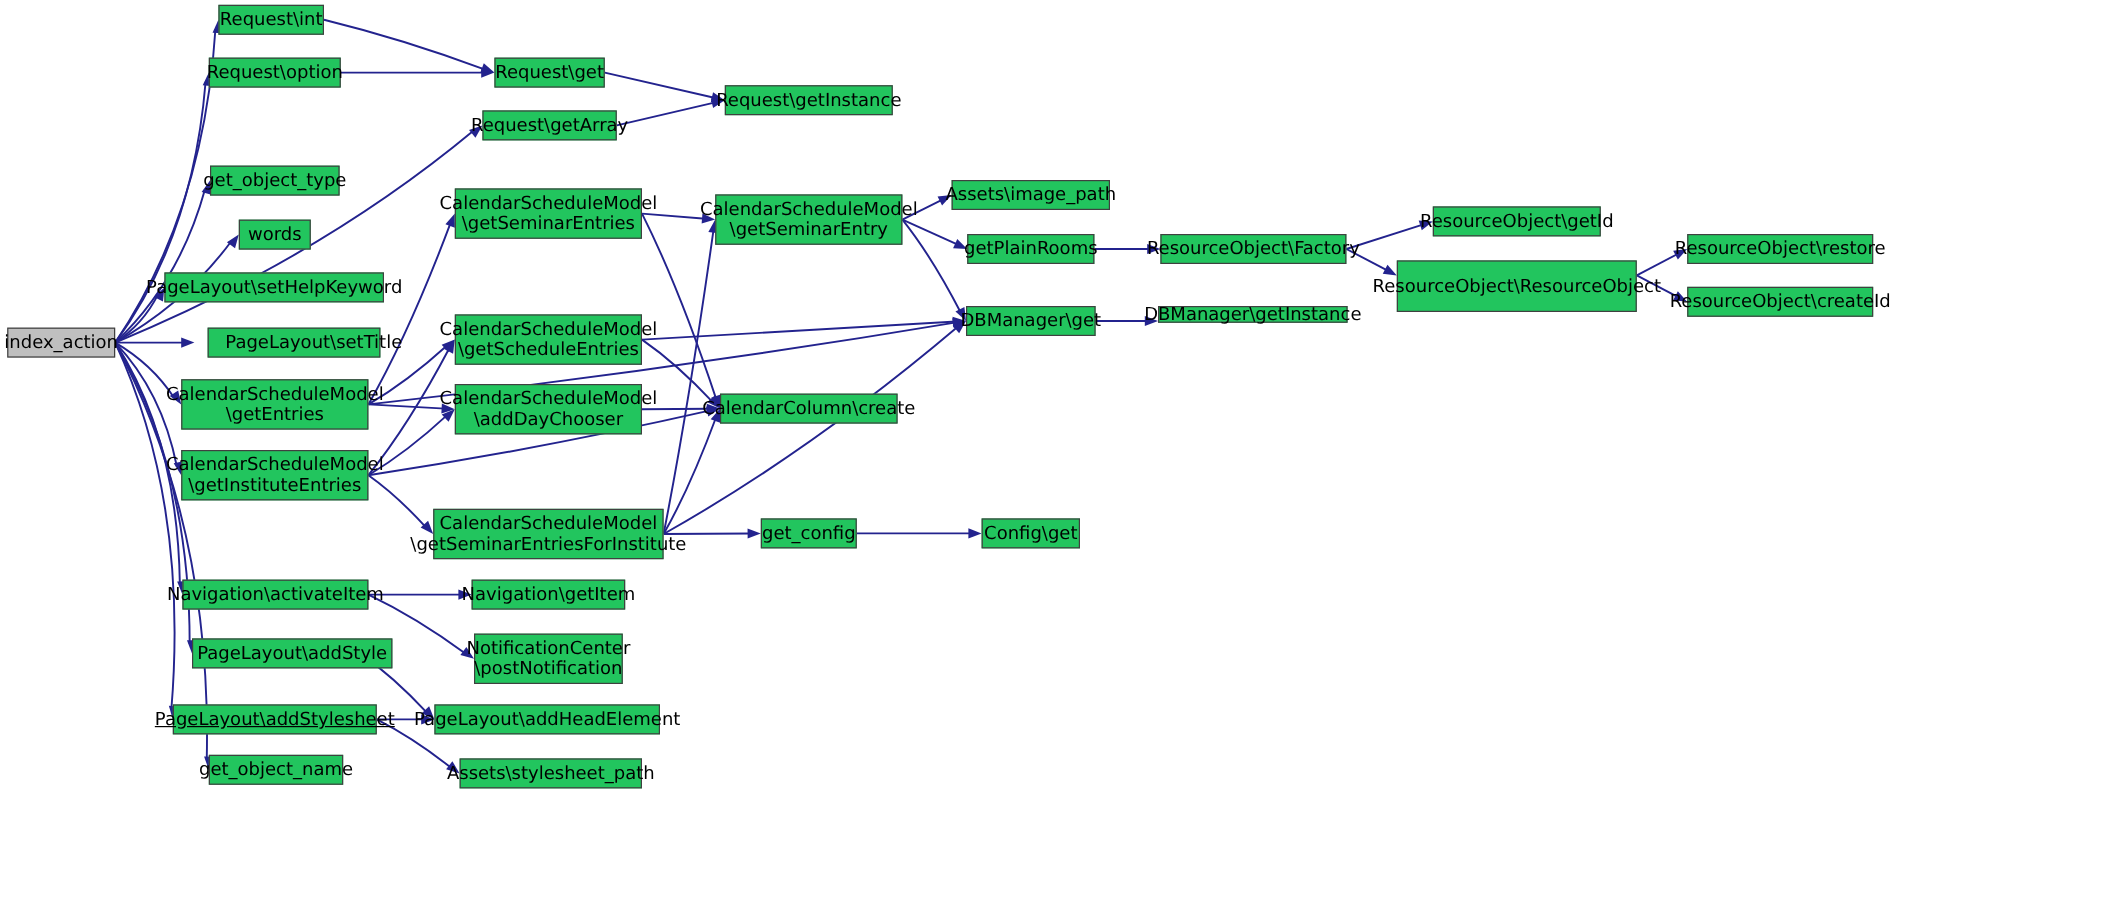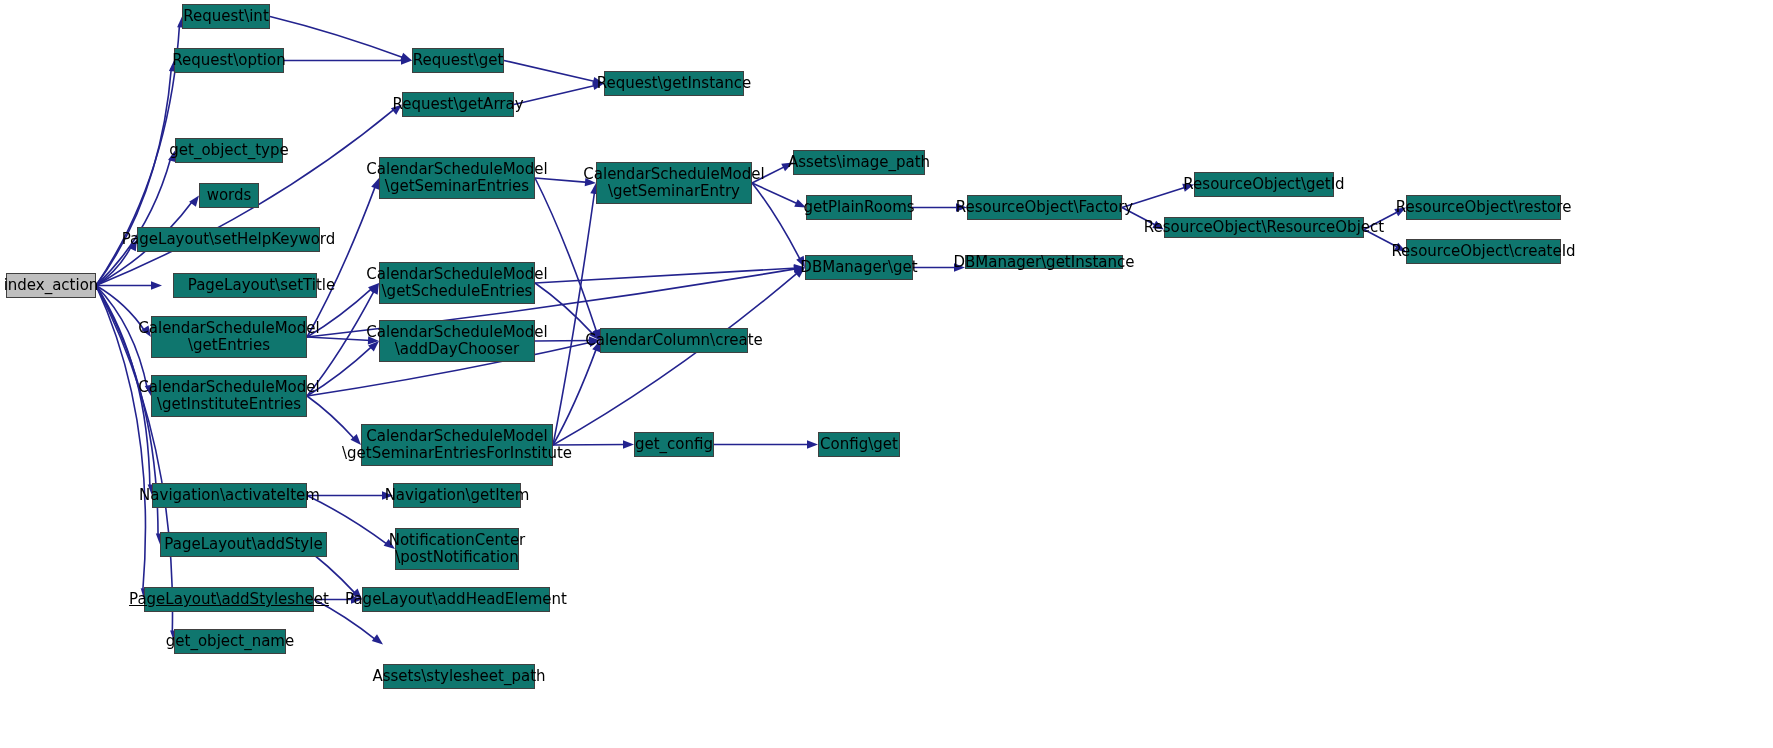--- a/index.html
+++ b/index.html
@@ -21,21 +21,21 @@
     position: absolute;
     left: 0;
     top: 0;
     width: 1773px;
     height: 748px;
   }
   .node {
     position: absolute;
     box-sizing: border-box;
     border: 1px solid #404040;
-    background: #0f766e;
+    background: #22c55e;
     color: #000000;
     font-size: 15px;
     line-height: 17px;
     display: flex;
     flex-direction: column;
     align-items: center;
     justify-content: center;
     text-align: center;
     white-space: pre;
     letter-spacing: 0px;
@@ -171,25 +171,25 @@
       <div class="node" style="left: 596px; top: 162px; width: 156px; height: 42px;"><span class="ln">CalendarScheduleModel</span><span class="ln">\getSeminarEntry</span></div>
       <div class="node" style="left: 793px; top: 150px; width: 132px; height: 25px;"><span class="ln">Assets\image_path</span></div>
       <div class="node" style="left: 806px; top: 195px; width: 106px; height: 25px;"><span class="ln">getPlainRooms</span></div>
       <div class="node" style="left: 805px; top: 255px; width: 108px; height: 25px;"><span class="ln">DBManager\get</span></div>
       <div class="node" style="left: 965px; top: 255px; width: 158px; height: 14px;"><span class="ln">DBManager\getInstance</span></div>
       <div class="node" style="left: 600px; top: 328px; width: 148px; height: 25px;"><span class="ln">CalendarColumn\create</span></div>
       <div class="node" style="left: 634px; top: 432px; width: 80px; height: 25px;"><span class="ln">get_config</span></div>
       <div class="node" style="left: 818px; top: 432px; width: 82px; height: 25px;"><span class="ln">Config\get</span></div>
       <div class="node" style="left: 967px; top: 195px; width: 155px; height: 25px;"><span class="ln">ResourceObject\Factory</span></div>
       <div class="node" style="left: 1194px; top: 172px; width: 140px; height: 25px;"><span class="ln">ResourceObject\getId</span></div>
-      <div class="node" style="left: 1164px; top: 217px; width: 200px; height: 21px;"><span class="ln">ResourceObject\ResourceObject</span></div>
+      <div class="node" style="left: 1164px; top: 217px; width: 200px; height: 43px;"><span class="ln">ResourceObject\ResourceObject</span></div>
       <div class="node" style="left: 1406px; top: 195px; width: 155px; height: 25px;"><span class="ln">ResourceObject\restore</span></div>
       <div class="node" style="left: 1406px; top: 239px; width: 155px; height: 25px;"><span class="ln">ResourceObject\createId</span></div>
       <div class="node" style="left: 152px; top: 483px; width: 155px; height: 25px;"><span class="ln">Navigation\activateItem</span></div>
       <div class="node" style="left: 393px; top: 483px; width: 128px; height: 25px;"><span class="ln">Navigation\getItem</span></div>
       <div class="node" style="left: 395px; top: 528px; width: 124px; height: 42px;"><span class="ln">NotificationCenter</span><span class="ln">\postNotification</span></div>
       <div class="node" style="left: 160px; top: 532px; width: 167px; height: 25px; justify-content: center;"><span class="ln">PageLayout\addStyle</span></div>
       <div class="node" style="left: 144px; top: 587px; width: 170px; height: 25px; text-decoration: underline;"><span class="ln">PageLayout\addStylesheet</span></div>
       <div class="node" style="left: 362px; top: 587px; width: 188px; height: 25px;"><span class="ln">PageLayout\addHeadElement</span></div>
       <div class="node" style="left: 174px; top: 629px; width: 112px; height: 25px;"><span class="ln">get_object_name</span></div>
-      <div class="node" style="left: 383px; top: 664px; width: 152px; height: 25px;"><span class="ln">Assets\stylesheet_path</span></div>
+      <div class="node" style="left: 383px; top: 632px; width: 152px; height: 25px;"><span class="ln">Assets\stylesheet_path</span></div>
     </div>
 </div>
 
 </body></html>

